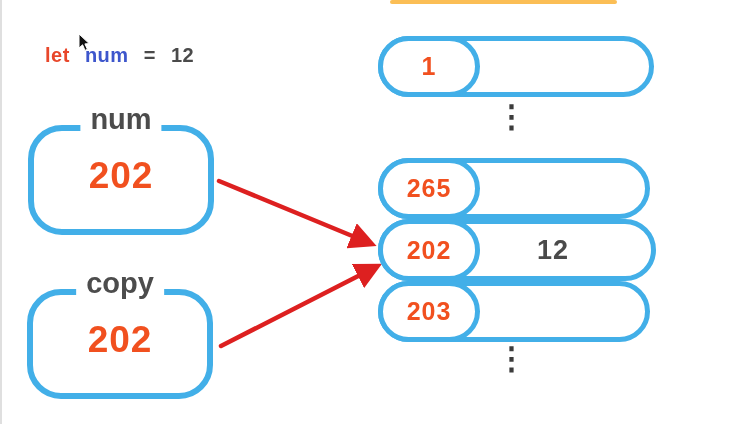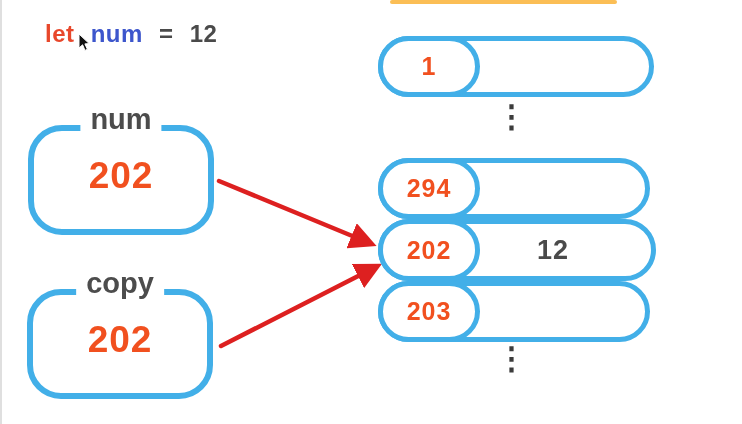--- a/index.html
+++ b/index.html
@@ -10,22 +10,23 @@
     background:#ffffff; overflow:hidden;
   }
   .edge-strip {
     position:absolute; left:0; top:0; width:2px; height:424px;
     background:#dfdfdf;
   }
 
   
   .code-line {
     position:absolute; left:45px;
-    font-size:24px; font-weight:700; letter-spacing:0.5px;
+    font-size:20px; font-weight:700; letter-spacing:0.5px;
     white-space:nowrap;
+    margin-top:24px;
   }
   .code-line-1 { top:20px; }
   .code-line-2 { top:59px; }
   .code-line span { margin-right:9px; }
   .code-line span:last-child { margin-right:0; }
   .tok-kw  { color:#e8472b; }
   .tok-id  { color:#3d56cc; }
   .tok-op  { color:#4a4a4a; }
   .tok-val { color:#4a4a4a; }
 
@@ -132,21 +133,21 @@
     <div class="addr-pill">
       <span class="addr-text">1</span>
     </div>
     <div class="cell-value"></div>
   </div>
 
   <div class="mem-ellipsis ellipsis-1">⋮</div>
 
   <div class="mem-cell cell-201">
     <div class="addr-pill">
-      <span class="addr-text">294</span>
+      <span class="addr-text">265</span>
     </div>
     <div class="cell-value"></div>
   </div>
 
   <div class="mem-cell cell-202">
     <div class="addr-pill">
       <span class="addr-text">202</span>
     </div>
     <div class="cell-value">12</div>
   </div>

